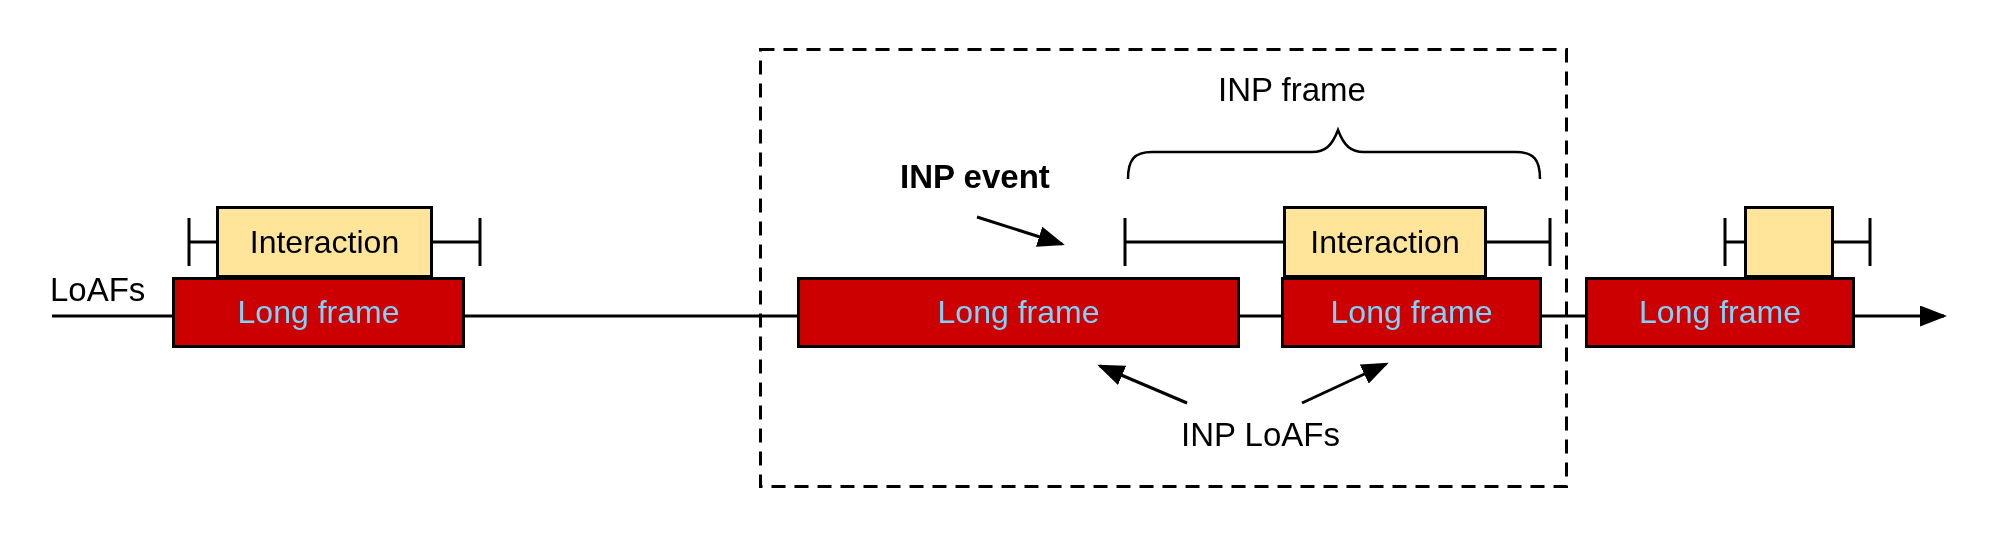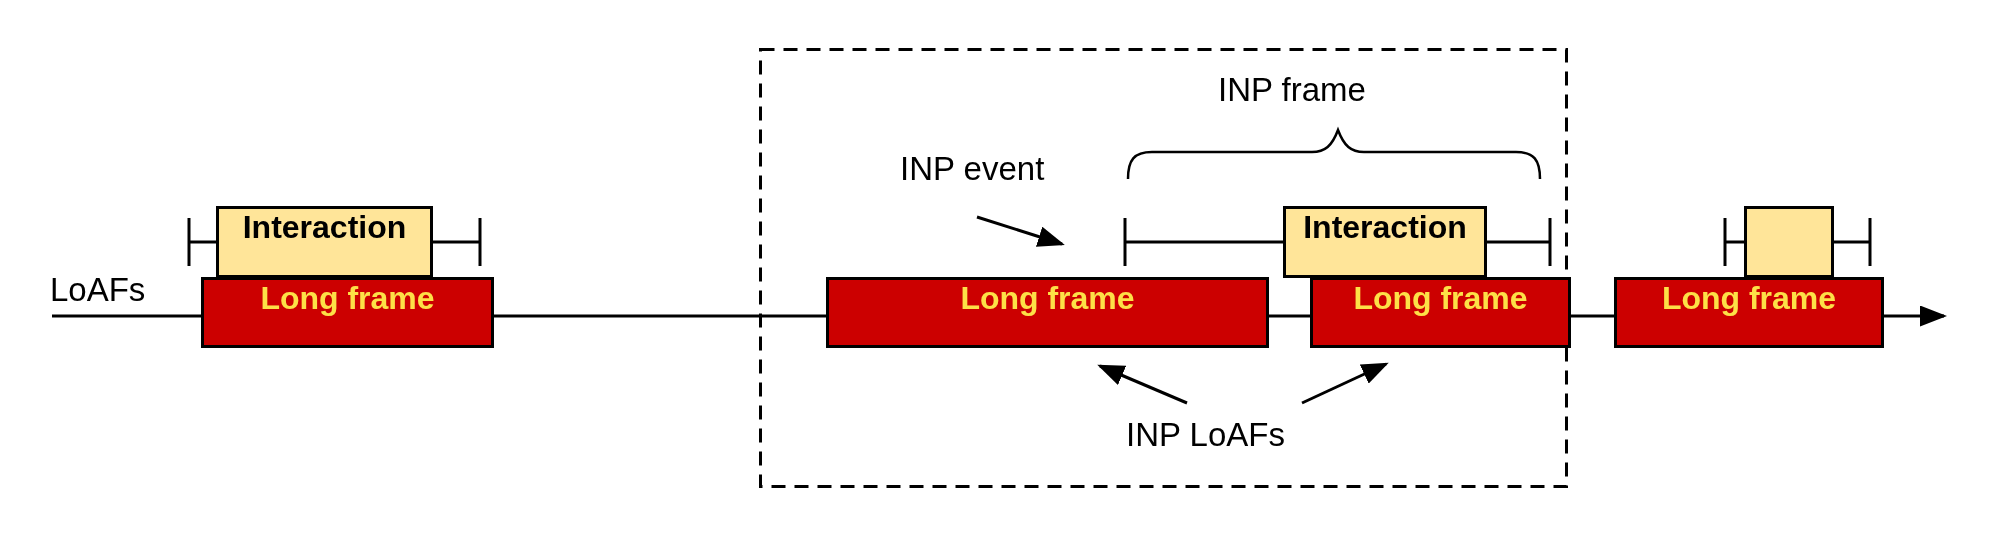--- a/index.html
+++ b/index.html
@@ -9,29 +9,28 @@
     background:var(--background,#fff);
     font-family:"Liberation Sans","DejaVu Sans",sans-serif;
     overflow:hidden;
   }
   .layer{position:absolute;left:0;top:0;width:100%;height:100%;}
   svg .ink{stroke:var(--ink,#000);}
   .box{
     position:absolute;
     box-sizing:border-box;
     border:3px solid var(--ink,#000);
-    display:flex;align-items:flex-start;justify-content:center;
+    display:flex;align-items:center;justify-content:center;
     z-index:2;
-    font-weight:bold;
   }
   .long-frame{
     background:var(--frame_red,#cc0000);
-    color:#fde047;
+    color:#7dd3fc;
     font-size:32px;
-    top:277px;height:71px;margin-left:29px;
+    top:277px;height:71px;
   }
   .interaction{
     background:var(--interaction_yellow,#ffe599);
     color:#000;
     font-size:32px;
     top:206px;height:72px;
   }
   .lf-a{left:172px;width:293px;}
   .lf-b{left:797px;width:443px;}
   .lf-c{left:1281px;width:261px;}
@@ -40,23 +39,23 @@
   .in-c{left:1283px;width:204px;}
   .in-d{left:1744px;width:90px;}
   .label{
     position:absolute;
     color:var(--ink,#000);
     font-size:33px;
     white-space:nowrap;
     z-index:3;
   }
   .time-label{left:50px;top:271px;}
-  .inp-event-label{left:900px;top:150px;}
+  .inp-event-label{left:900px;top:158px;font-weight:bold;}
   .inp-value-label{left:1218px;top:71px;}
-  .inp-loafs-label{left:1126px;top:416px;}
+  .inp-loafs-label{left:1181px;top:416px;}
 </style>
 </head>
 <body>
 
 <div class="stage">
 
   <svg class="layer" viewBox="0 0 2004 546">
     <defs>
       <marker id="ah" markerWidth="9" markerHeight="7" refX="8" refY="3.5" orient="auto" markerUnits="strokeWidth">
         <path d="M0,0 L9,3.5 L0,7 Z" fill="#000"></path>

